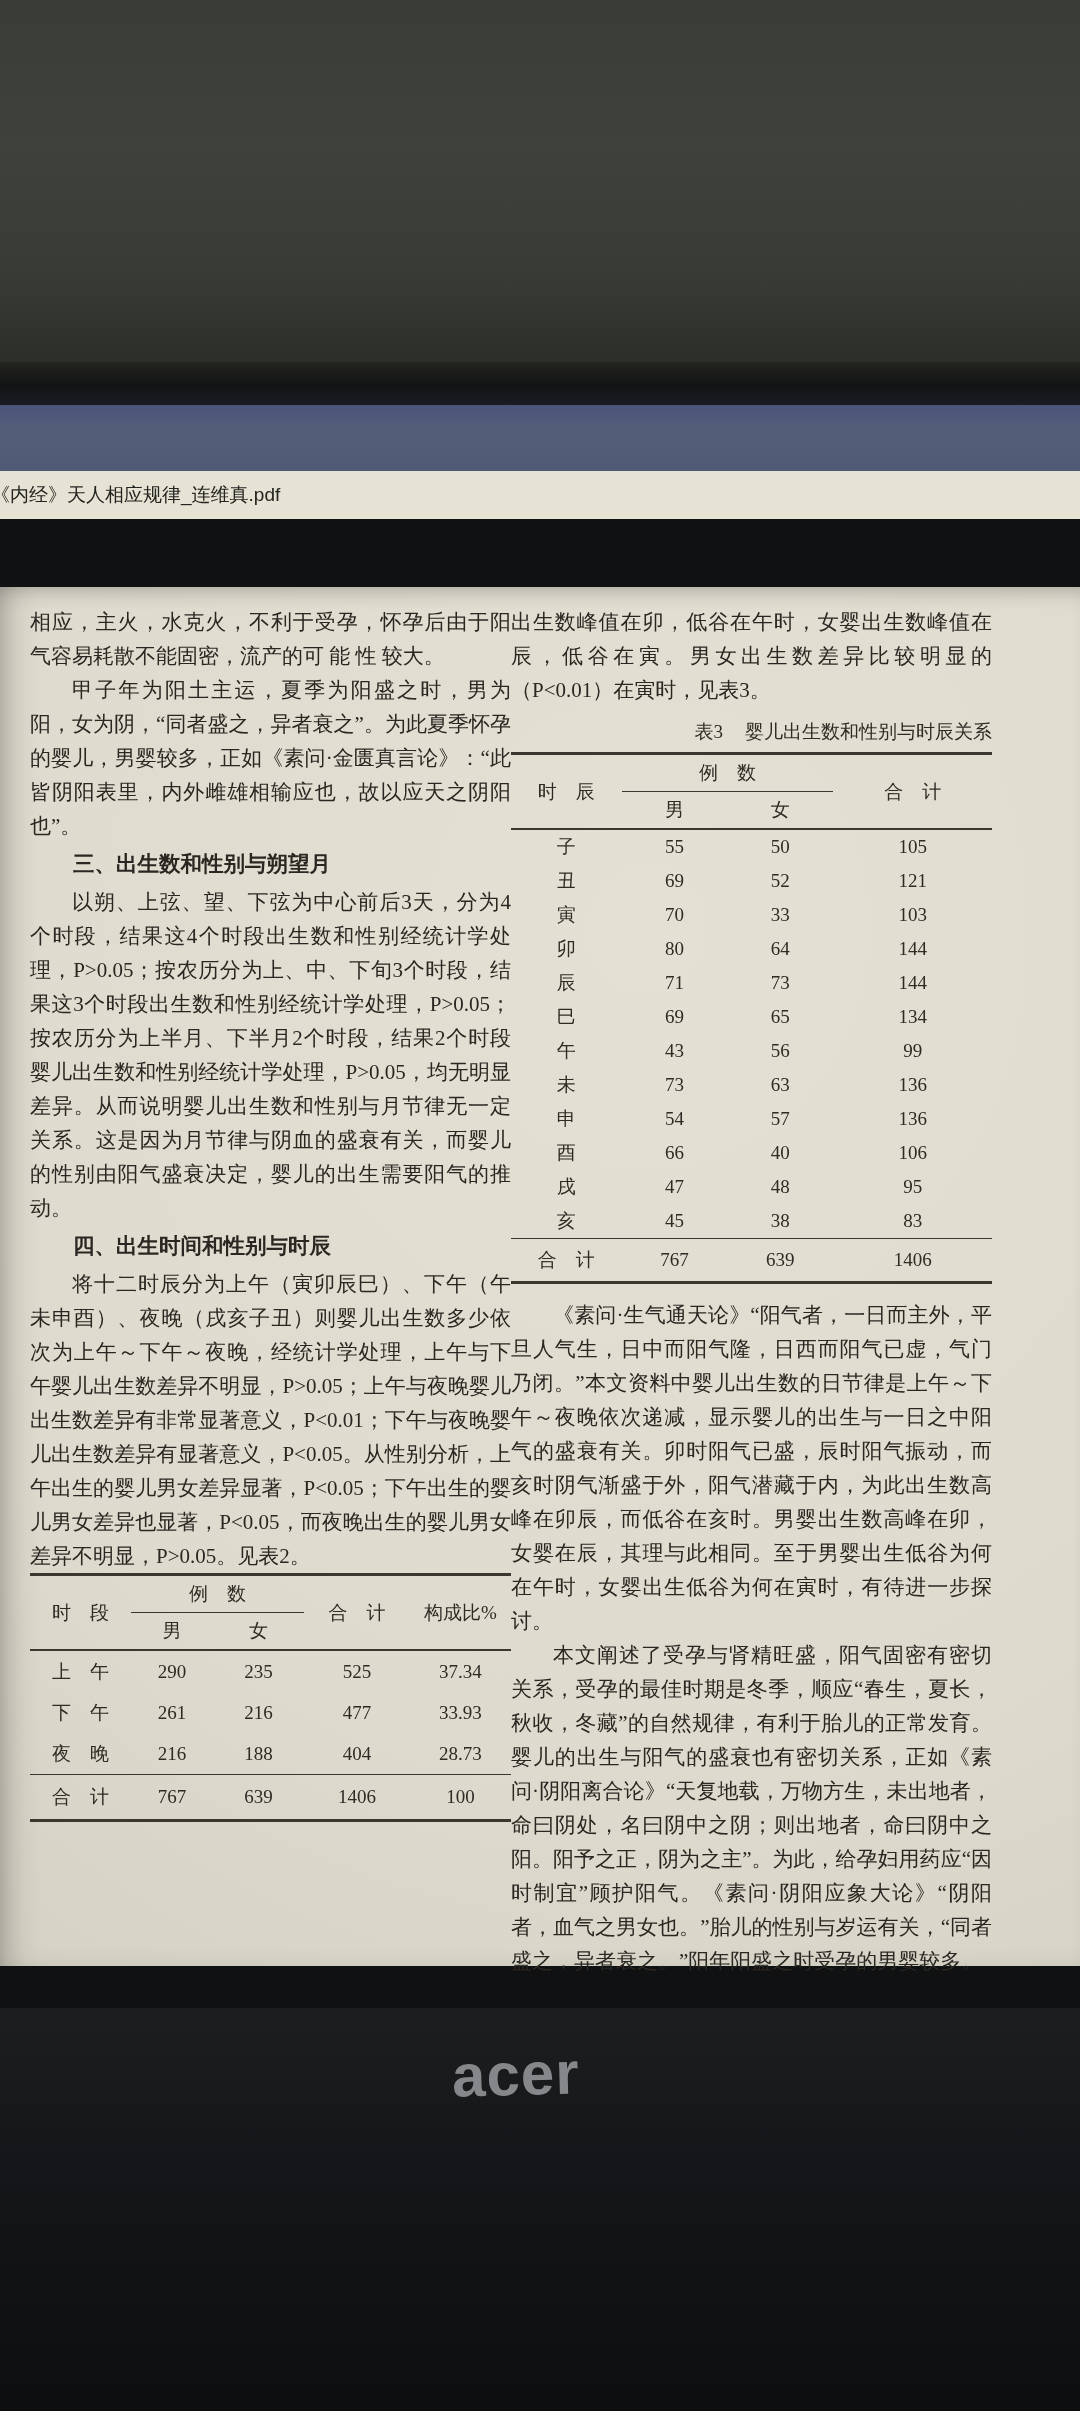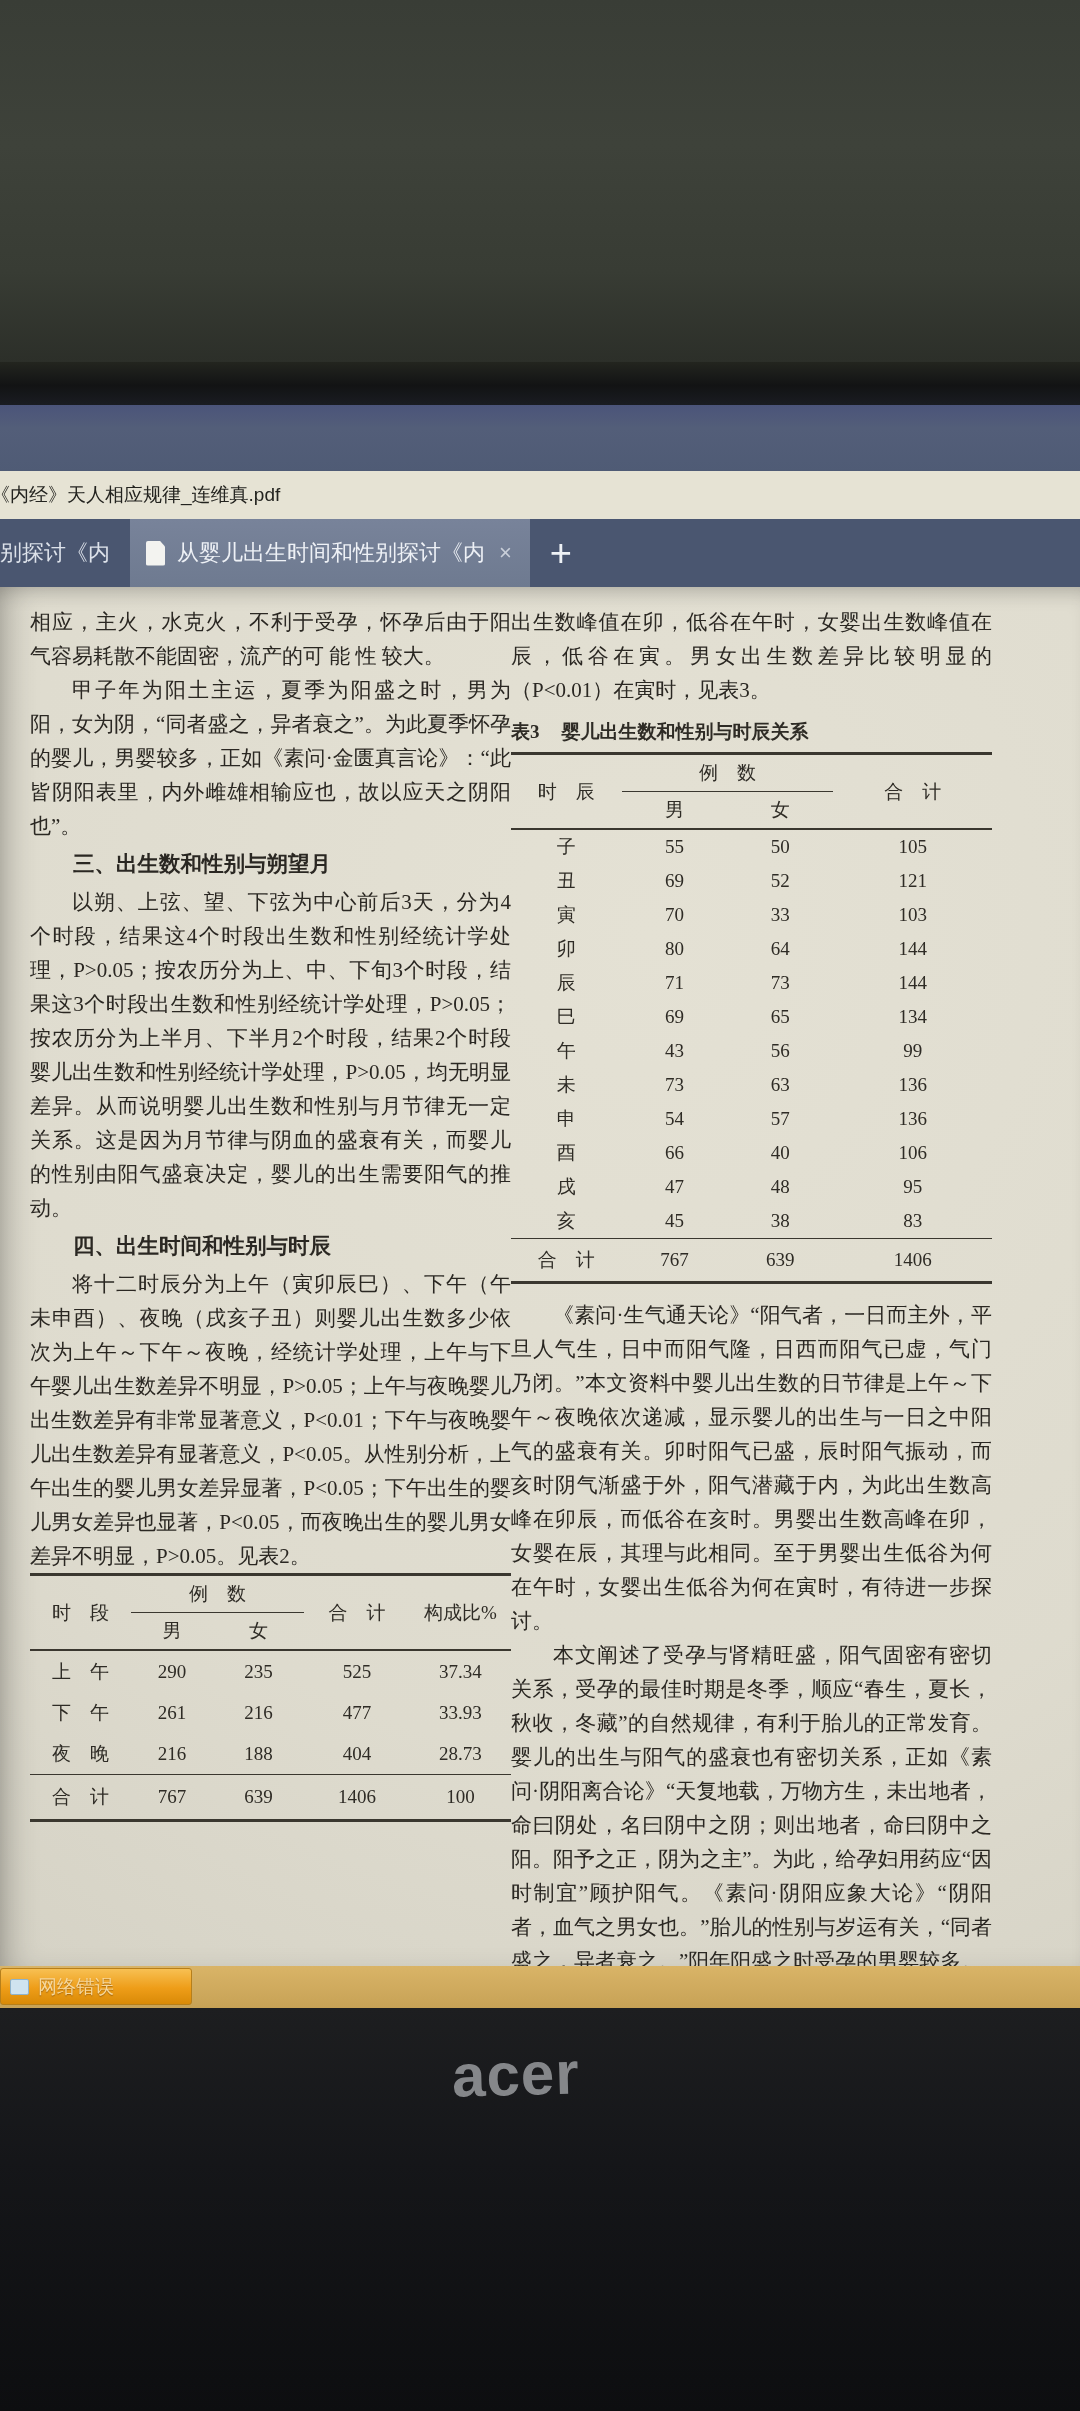--- a/index.html
+++ b/index.html
@@ -34,21 +34,21 @@
   .document { position:absolute; left:0; top:587px; width:100%; height:1379px; box-sizing:border-box;
     background:radial-gradient(130% 110% at 60% 25%, #e4e1d4 0%, #dedbce 55%, #d0cdc0 100%);
     box-shadow: inset 22px 0 34px -18px rgba(0,0,0,.3), inset 0 16px 22px -14px rgba(0,0,0,.22);
     padding:18px 26px 0 30px; color:#2a2722; font-family:"Liberation Serif", serif; }
   .cols { display:flex; }
   .col { width:481px; flex:none; }
   .col p { margin:0; font-size:21px; line-height:34px; text-align:justify; }
   .col p.indent { text-indent:2em; }
   .sec-head { font-weight:bold; font-size:21.5px; line-height:36px; text-indent:2em; margin:3px 0; }
 
-  .tcap { text-align:left; font-size:19px; margin:12px 0 7px; color:#2e2b25;font-weight:bold; }
+  .tcap { text-align:right; font-size:19px; margin:12px 0 7px; color:#2e2b25; }
   .tcap .tag { margin-right:22px; }
   table.doc-table { width:100%; border-collapse:collapse; color:#2e2b25; table-layout:fixed;
     border-top:3px solid #3a372f; border-bottom:3px solid #3a372f; }
   table.doc-table th { font-weight:normal; }
   table.doc-table th, table.doc-table td { text-align:center; }
   table.doc-table thead { border-bottom:2px solid #3a372f; }
   table.doc-table thead th { padding:5px 2px; font-size:19px; }
   .c-group { border-bottom:1.5px solid #3a372f; }
   table.doc-table tfoot { border-top:1.5px solid #3a372f; }
   table.t2 { font-size:19px; }
@@ -80,32 +80,20 @@
 
   <div class="ambient"></div>
   <div class="screen-edge"></div>
 
   <div class="win-topbar"></div>
 
   <div class="titlebar">
     <span>《内经》天人相应规律_连维真.pdf</span>
   </div>
 
-  <div class="tabbar">
-    <div class="tab partial">
-      <span class="tab-label">别探讨《内</span>
-
-    </div>
-    <div class="tab active">
-      <span class="doc-icon"></span>
-      <span class="tab-label">从婴儿出生时间和性别探讨《内</span>
-      <span class="tab-close">×</span>
-    </div>
-    <div class="newtab">+</div>
-  </div>
 
   <div class="document">
     <div class="cols">
       <div class="col">
         <p>相应，主火，水克火，不利于受孕，怀孕后由于阳气容易耗散不能固密，流产的可 能 性 较大。</p>
         <p class="indent">甲子年为阳土主运，夏季为阳盛之时，男为阳，女为阴，“同者盛之，异者衰之”。为此夏季怀孕的婴儿，男婴较多，正如《素问·金匮真言论》：“此皆阴阳表里，内外雌雄相输应也，故以应天之阴阳也”。</p>
         <div class="sec-head">三、出生数和性别与朔望月</div>
         <p class="indent">以朔、上弦、望、下弦为中心前后3天，分为4个时段，结果这4个时段出生数和性别经统计学处理，P&gt;0.05；按农历分为上、中、下旬3个时段，结果这3个时段出生数和性别经统计学处理，P&gt;0.05；按农历分为上半月、下半月2个时段，结果2个时段婴儿出生数和性别经统计学处理，P&gt;0.05，均无明显差异。从而说明婴儿出生数和性别与月节律无一定关系。这是因为月节律与阴血的盛衰有关，而婴儿的性别由阳气盛衰决定，婴儿的出生需要阳气的推动。</p>
         <div class="sec-head">四、出生时间和性别与时辰</div>
         <p class="indent">将十二时辰分为上午（寅卯辰巳）、下午（午未申酉）、夜晚（戌亥子丑）则婴儿出生数多少依次为上午～下午～夜晚，经统计学处理，上午与下午婴儿出生数差异不明显，P&gt;0.05；上午与夜晚婴儿出生数差异有非常显著意义，P&lt;0.01；下午与夜晚婴儿出生数差异有显著意义，P&lt;0.05。从性别分析，上午出生的婴儿男女差异显著，P&lt;0.05；下午出生的婴儿男女差异也显著，P&lt;0.05，而夜晚出生的婴儿男女差异不明显，P&gt;0.05。见表2。</p>
@@ -272,23 +260,17 @@
               </tr>
             </tfoot>
         </table>
 
         <p class="indent" style="margin-top:14px">《素问·生气通天论》“阳气者，一日而主外，平旦人气生，日中而阳气隆，日西而阳气已虚，气门乃闭。”本文资料中婴儿出生数的日节律是上午～下午～夜晚依次递减，显示婴儿的出生与一日之中阳气的盛衰有关。卯时阳气已盛，辰时阳气振动，而亥时阴气渐盛于外，阳气潜藏于内，为此出生数高峰在卯辰，而低谷在亥时。男婴出生数高峰在卯，女婴在辰，其理与此相同。至于男婴出生低谷为何在午时，女婴出生低谷为何在寅时，有待进一步探讨。</p>
         <p class="indent">本文阐述了受孕与肾精旺盛，阳气固密有密切关系，受孕的最佳时期是冬季，顺应“春生，夏长，秋收，冬藏”的自然规律，有利于胎儿的正常发育。婴儿的出生与阳气的盛衰也有密切关系，正如《素问·阴阳离合论》“天复地载，万物方生，未出地者，命曰阴处，名曰阴中之阴；则出地者，命曰阴中之阳。阳予之正，阴为之主”。为此，给孕妇用药应“因时制宜”顾护阳气。《素问·阴阳应象大论》“阴阳者，血气之男女也。”胎儿的性别与岁运有关，“同者盛之，异者衰之。”阳年阳盛之时受孕的男婴较多。</p>
       </div>
     </div>
   </div>
 
-  <div class="taskbar">
-    <div class="notif">
-      <span class="notif-icon"></span>
-      <span class="notif-label">网络错误</span>
-    </div>
-  </div>
 
   <div class="bezel"></div>
   <div class="acer-logo">acer</div>
 
 </div>
 
 </body></html>

